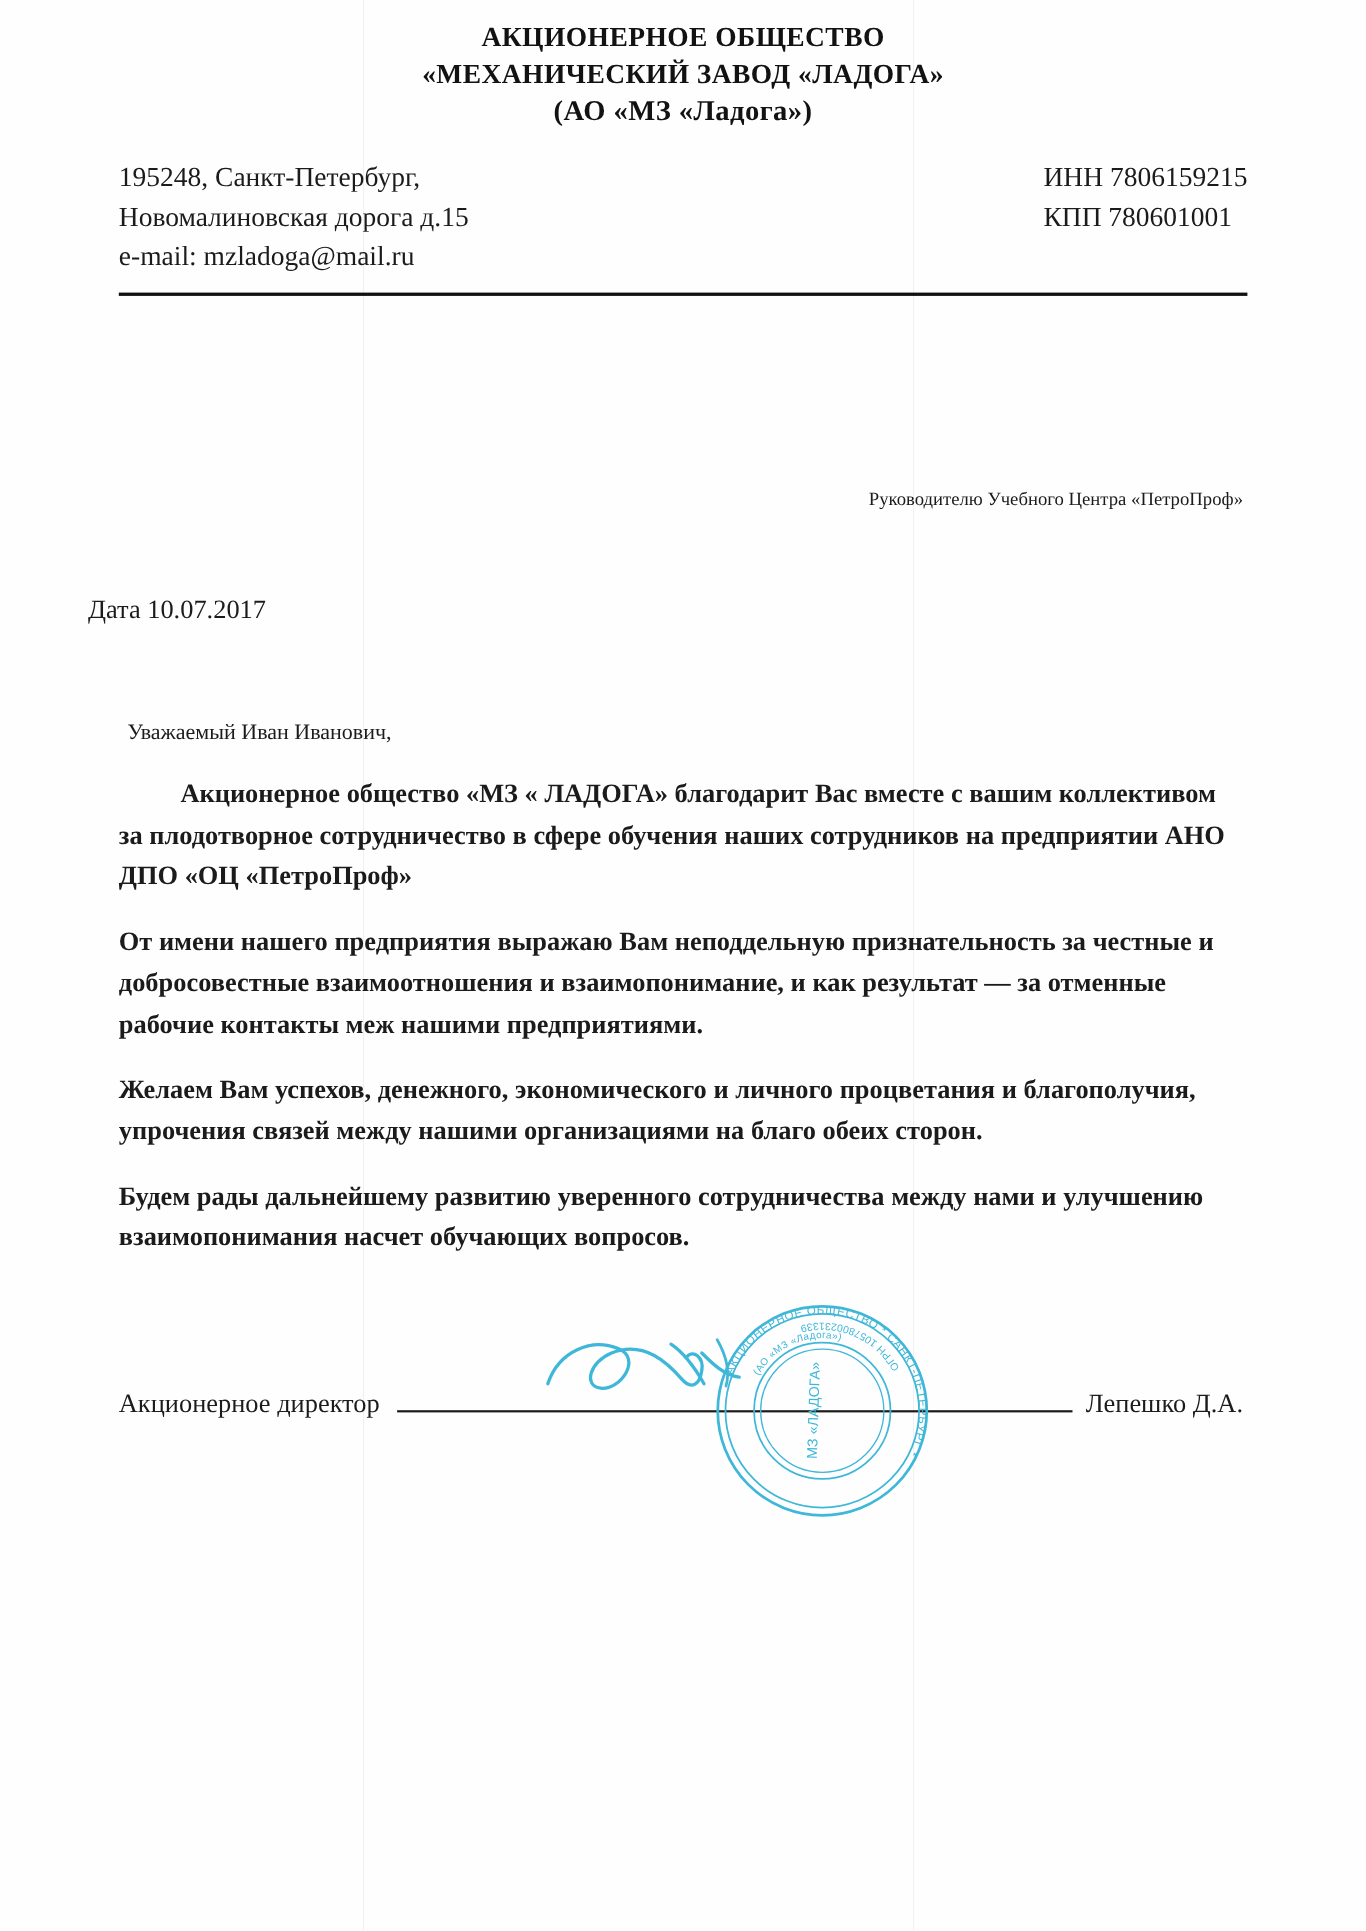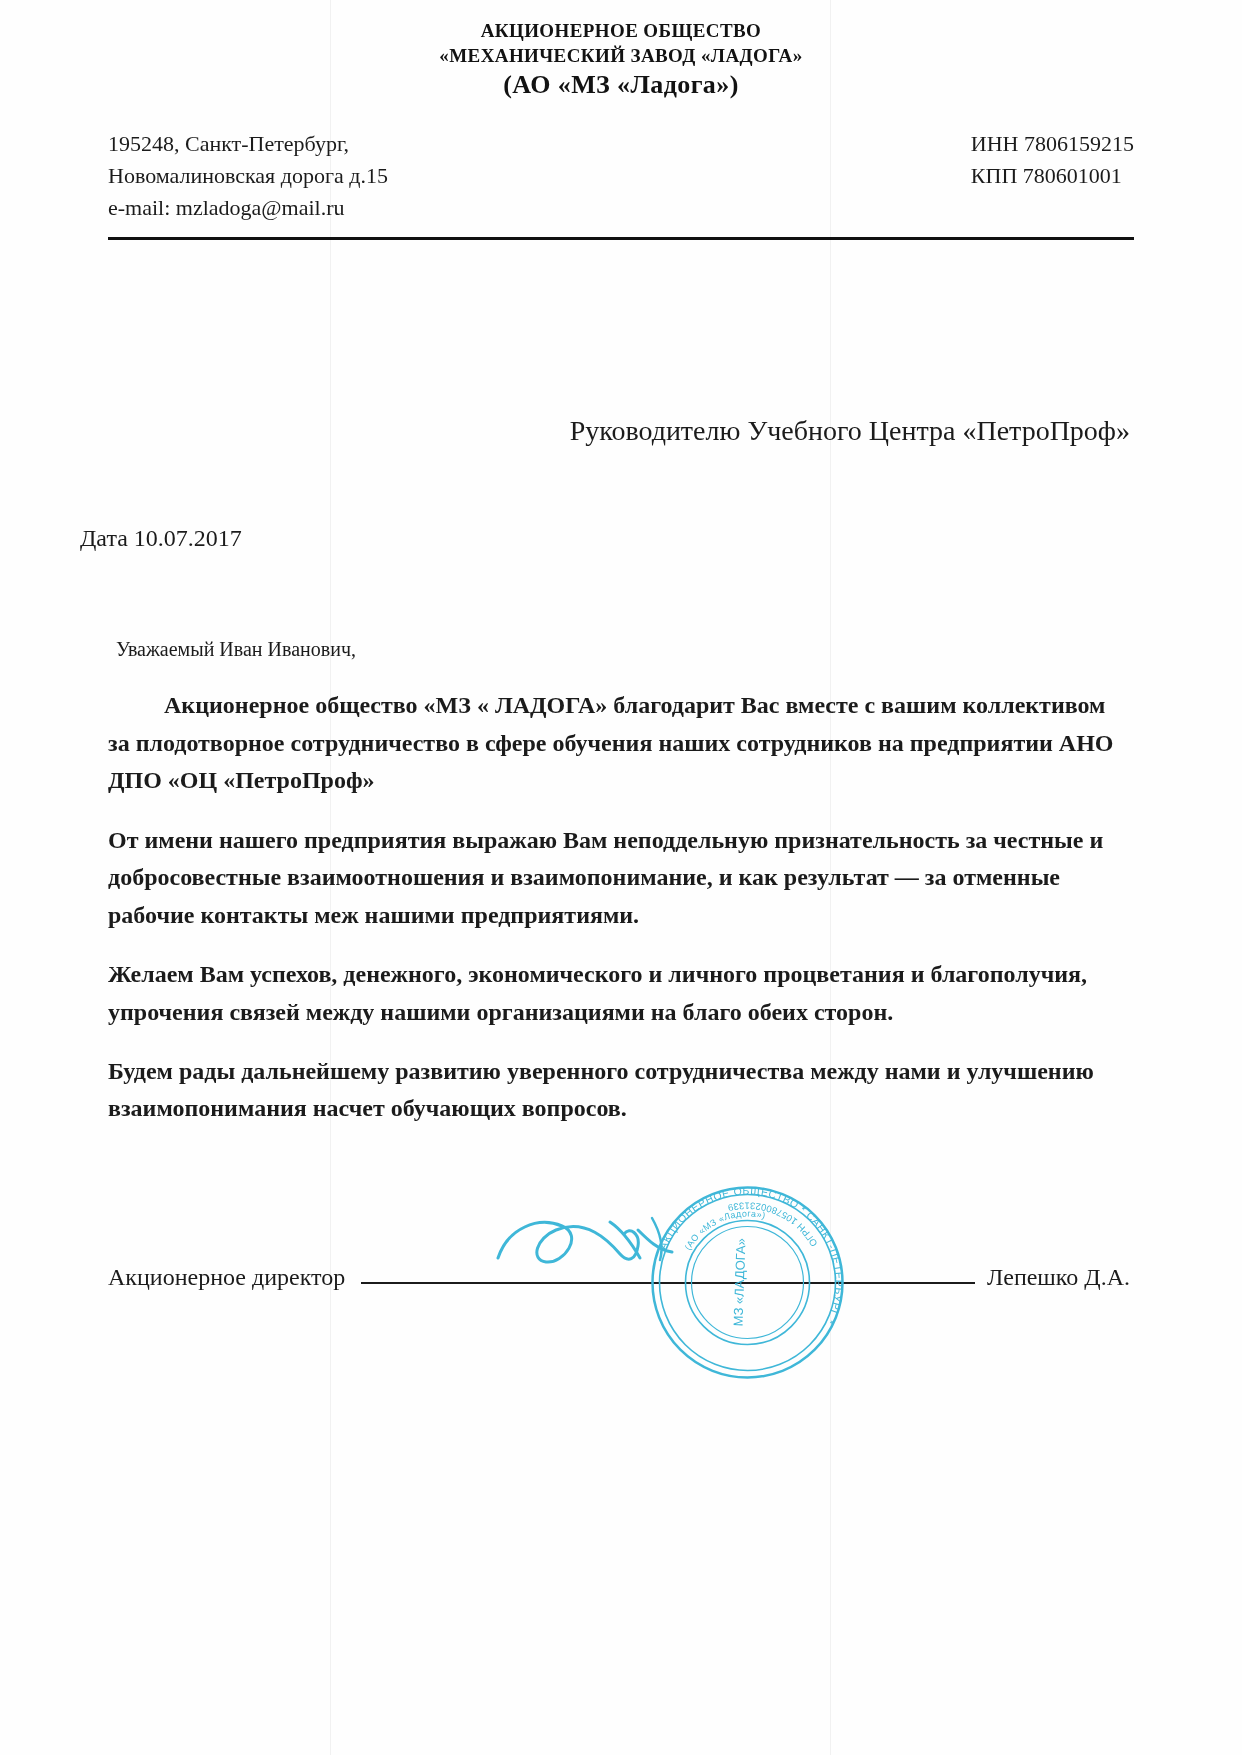--- a/index.html
+++ b/index.html
@@ -30,57 +30,57 @@
   }
   .fold.f1 { left: 330px; }
   .fold.f2 { left: 830px; }
 
   .header {
     text-align: center;
     padding-top: 18px;
   }
   .header .line {
     font-weight: bold;
-    font-size: 19px;
+    font-size: 25px;
     letter-spacing: 0.4px;
     line-height: 1.32;
     color: #121212;
   }
   .header .line.sub {
     font-size: 26px;
   }
 
   .contacts {
     margin-top: 26px;
     display: flex;
     justify-content: space-between;
     align-items: flex-start;
     padding: 0 108px 0 108px;
   }
   .contacts .left div,
   .contacts .right div {
-    font-size: 22px;
+    font-size: 25px;
     line-height: 1.44;
     color: #1b1b1b;
   }
   .contacts .right {
     text-align: left;
   }
 
   .rule {
     margin: 14px 108px 0 108px;
     height: 3px;
     background: #111;
   }
 
   .addressee {
     margin-top: 175px;
     text-align: right;
     padding-right: 112px;
-    font-size: 28px;
+    font-size: 17px;
     color: #1b1b1b;
   }
 
   .date {
     margin-top: 78px;
     padding-left: 80px;
     font-size: 24px;
   }
 
   .salutation {

